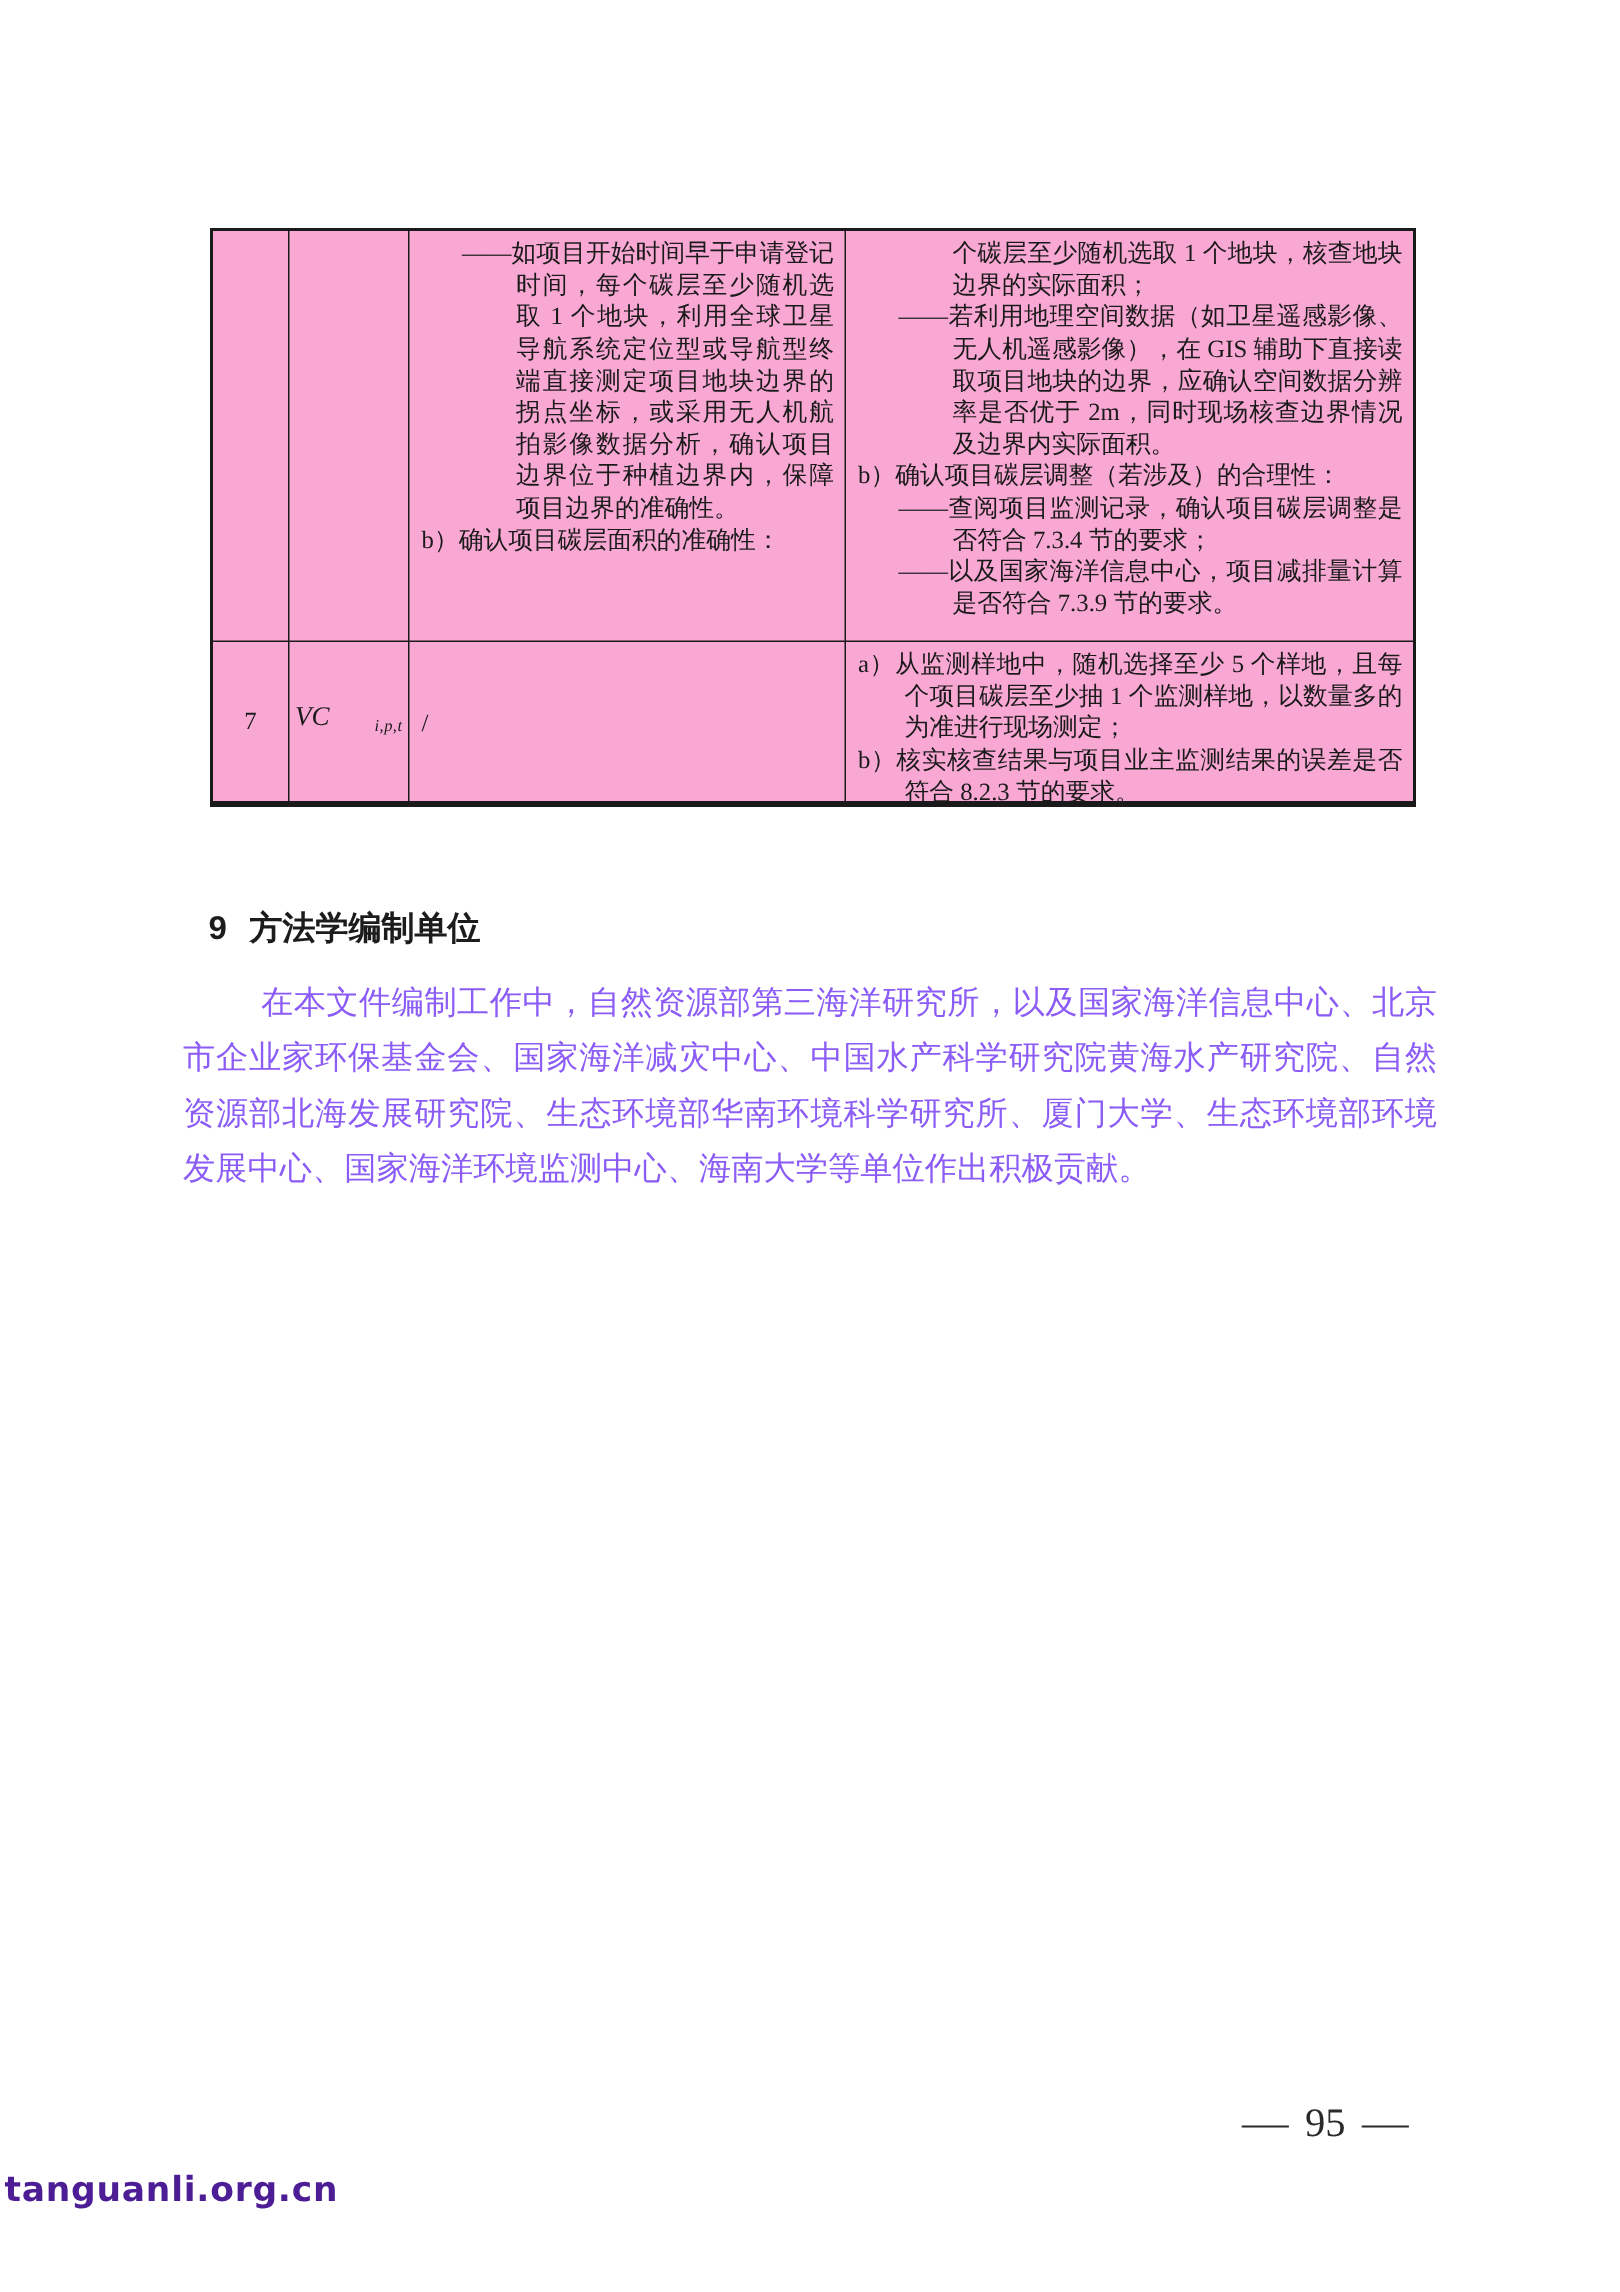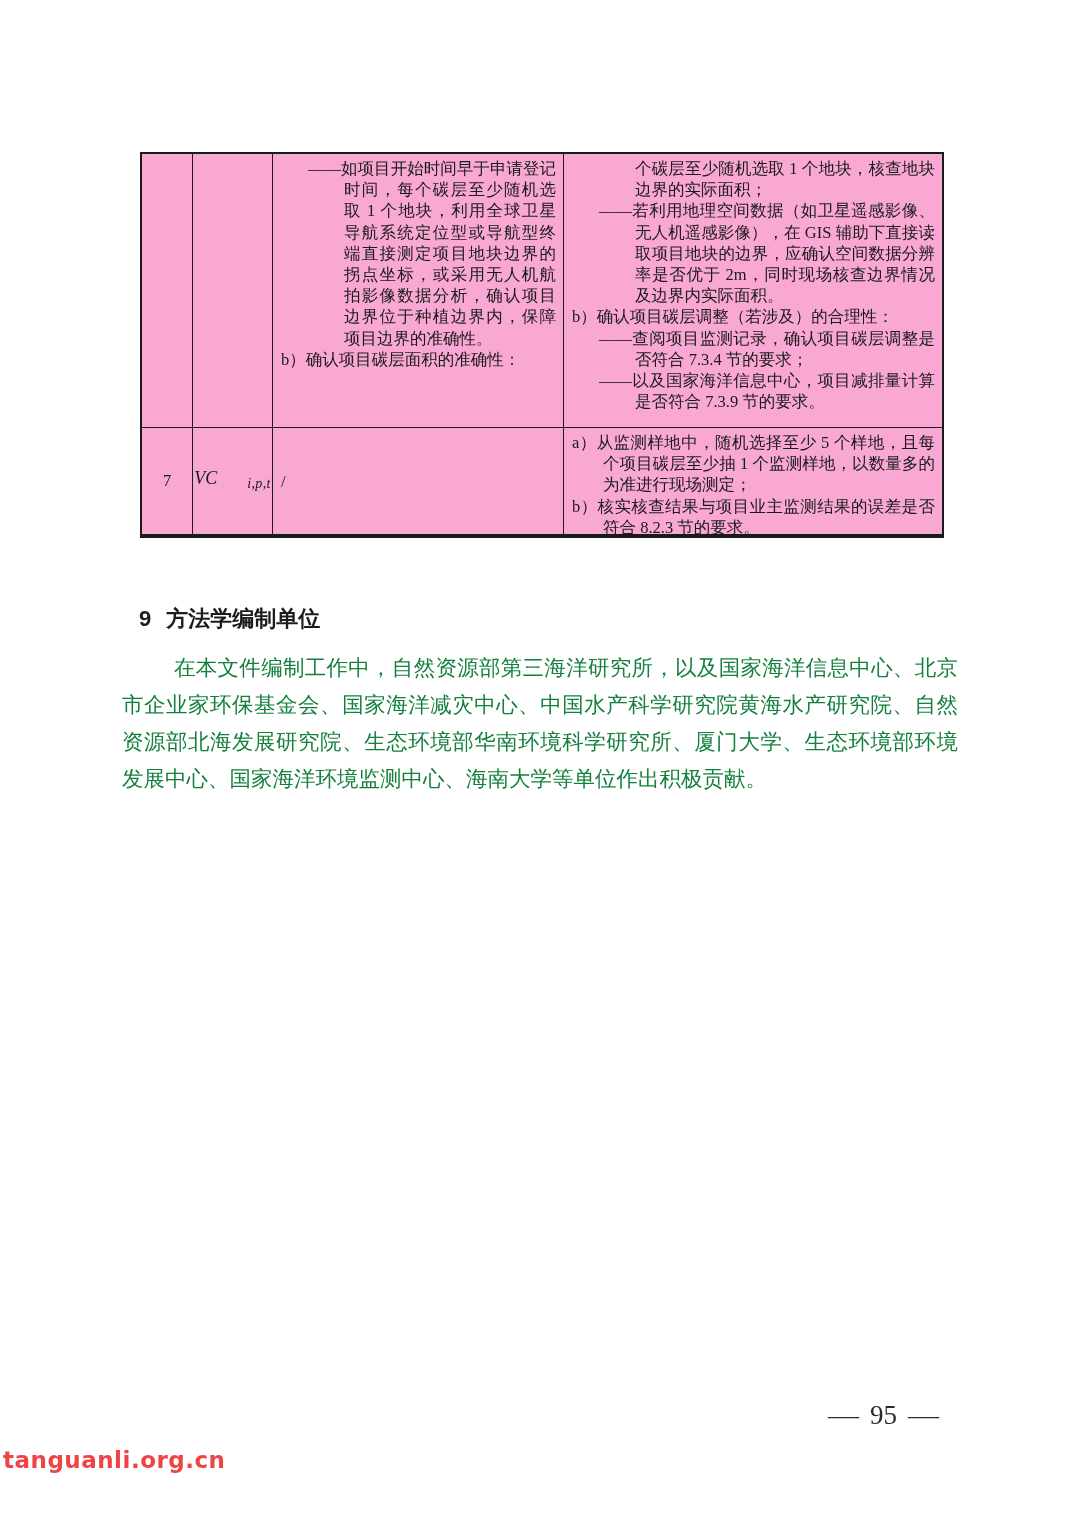--- a/index.html
+++ b/index.html
@@ -37,50 +37,50 @@
     padding: 0;
   }
   .cell.vmid { display: flex; align-items: center; }
 
   .ti { text-align: justify; text-justify: inter-character; }
   .dash-item { padding-left: 63px; text-indent: -36px; }
   .b-item    { padding-left: 31px; text-indent: -31px; }
   .cont-item { padding-left: 63px; }
 
   .var-sym { font-style: italic; font-size: 18px; }
-  .var-sym sub { font-size: 14px; letter-spacing: 0.3px; margin-left: 30px; }
+  .var-sym sub { font-size: 11px; letter-spacing: 0.3px; margin-left: 30px; }
   .slash-val { font-size: 16.5px; }
 
   
   .section-heading {
     position: absolute; left: 139px; top: 604px;
     display: flex; gap: 15px; align-items: baseline;
     font-family: "Liberation Sans", "DejaVu Sans", sans-serif;
     font-weight: bold; font-size: 22px; color: #1c1c1c;
   }
   .body-paragraph {
     position: absolute; left: 122px; top: 650px; width: 836px;
     font-size: 21.5px; line-height: 37px;
     text-align: justify; text-justify: inter-character;
-    text-indent: 52px; color: #15803d;
+    text-indent: 52px; color: #8b5cf6;
   }
 
   
   .page-footer {
     position: absolute; left: 830px; top: 1400px;
     display: flex; align-items: center; gap: 13px;
     font-size: 27px; color: #2a2a2a;
   }
   .page-footer .dash { letter-spacing: 0; transform: scaleX(1.15); }
 
   .watermark {
     position: absolute; left: 3px; top: 1447px;
     font-family: "DejaVu Sans", sans-serif;
     font-weight: bold; font-size: 23px; letter-spacing: 0.5px;
-    color: #ef4444;
+    color: #4c1d95;
   }
 </style>
 </head>
 <body>
 
 <div class="page">
 
   <div class="doc-table">
 
     <div class="cell rb"></div>

